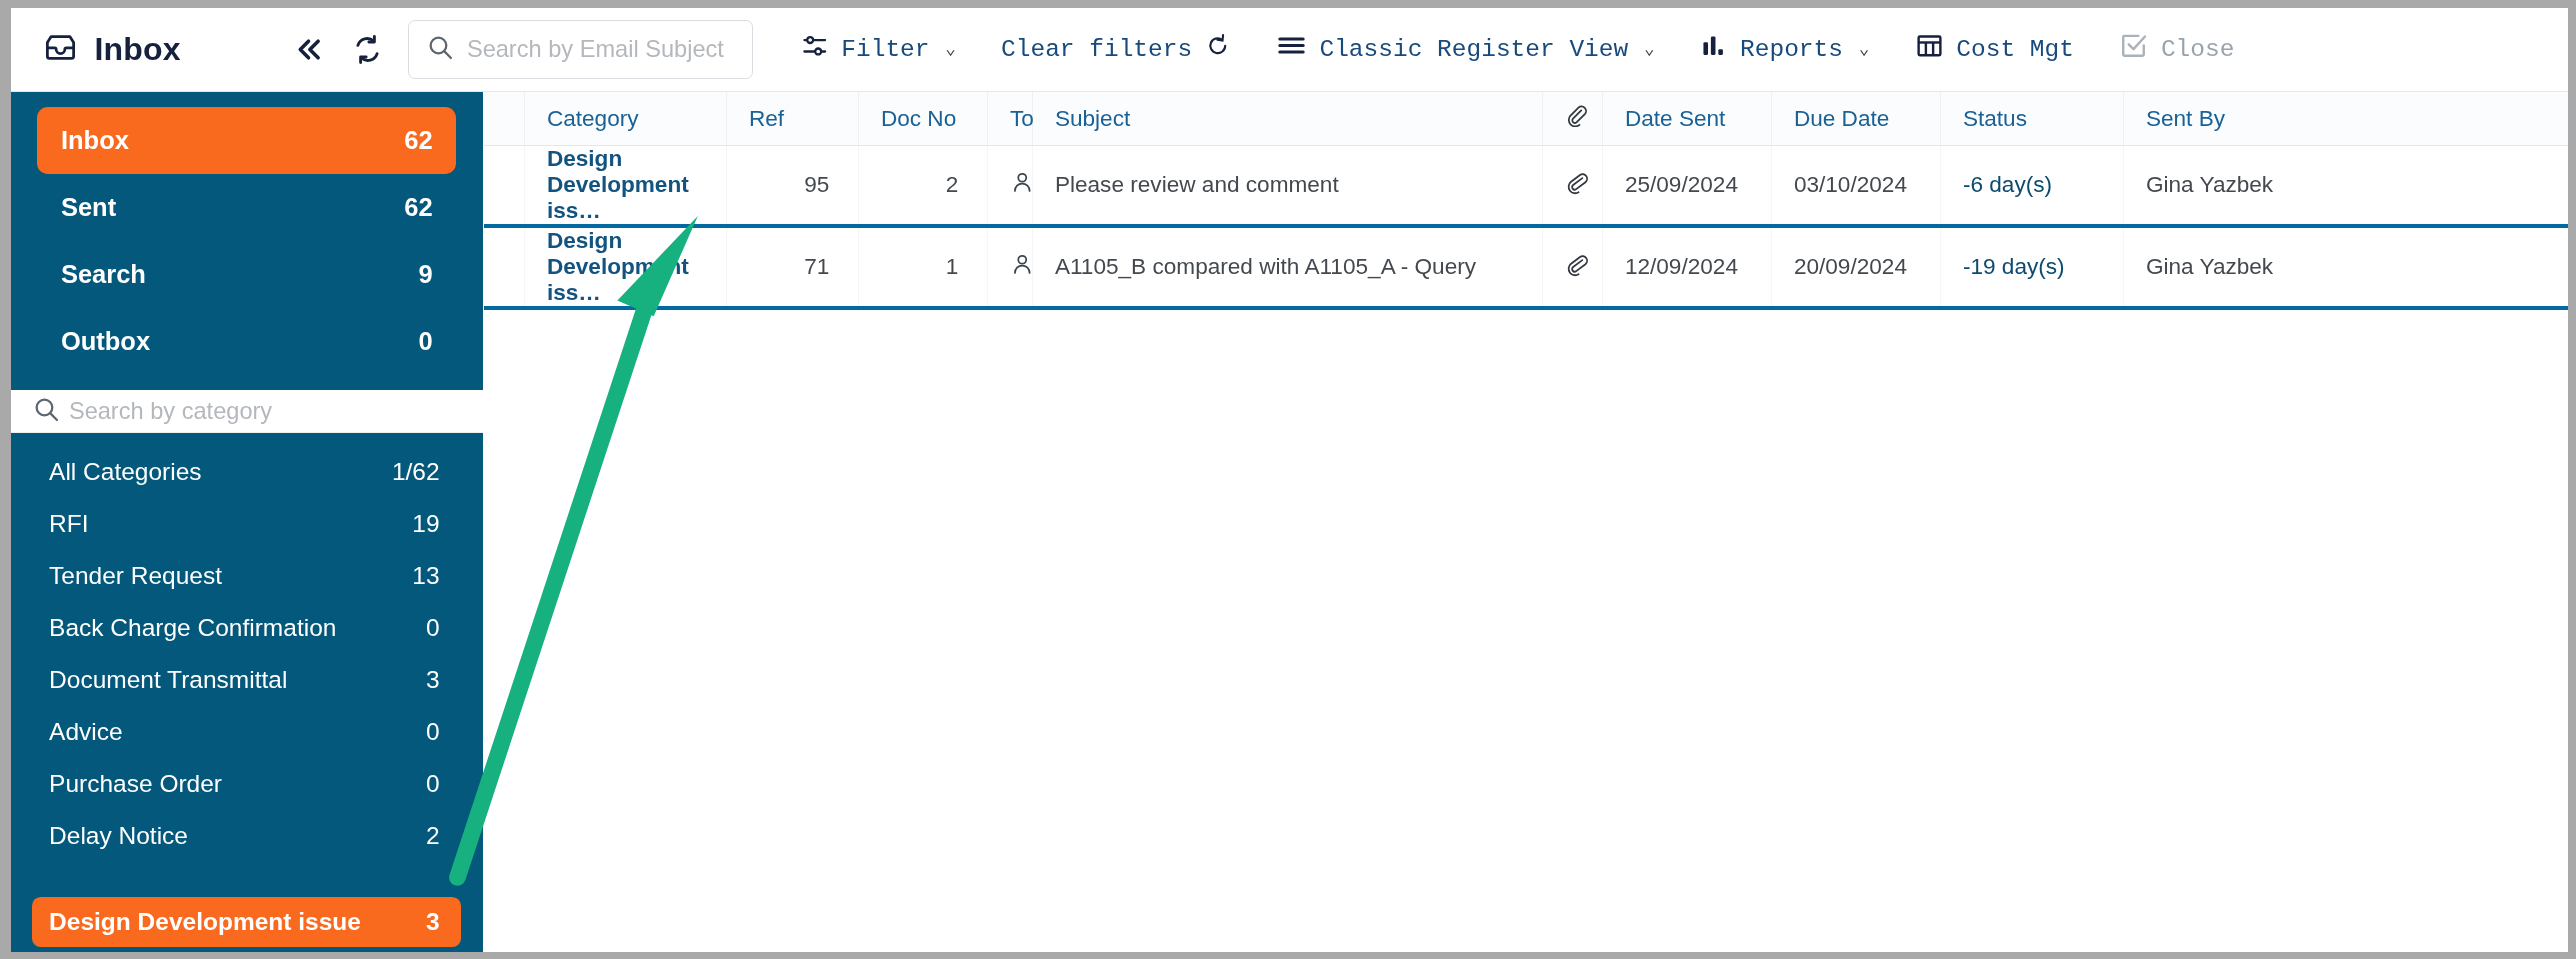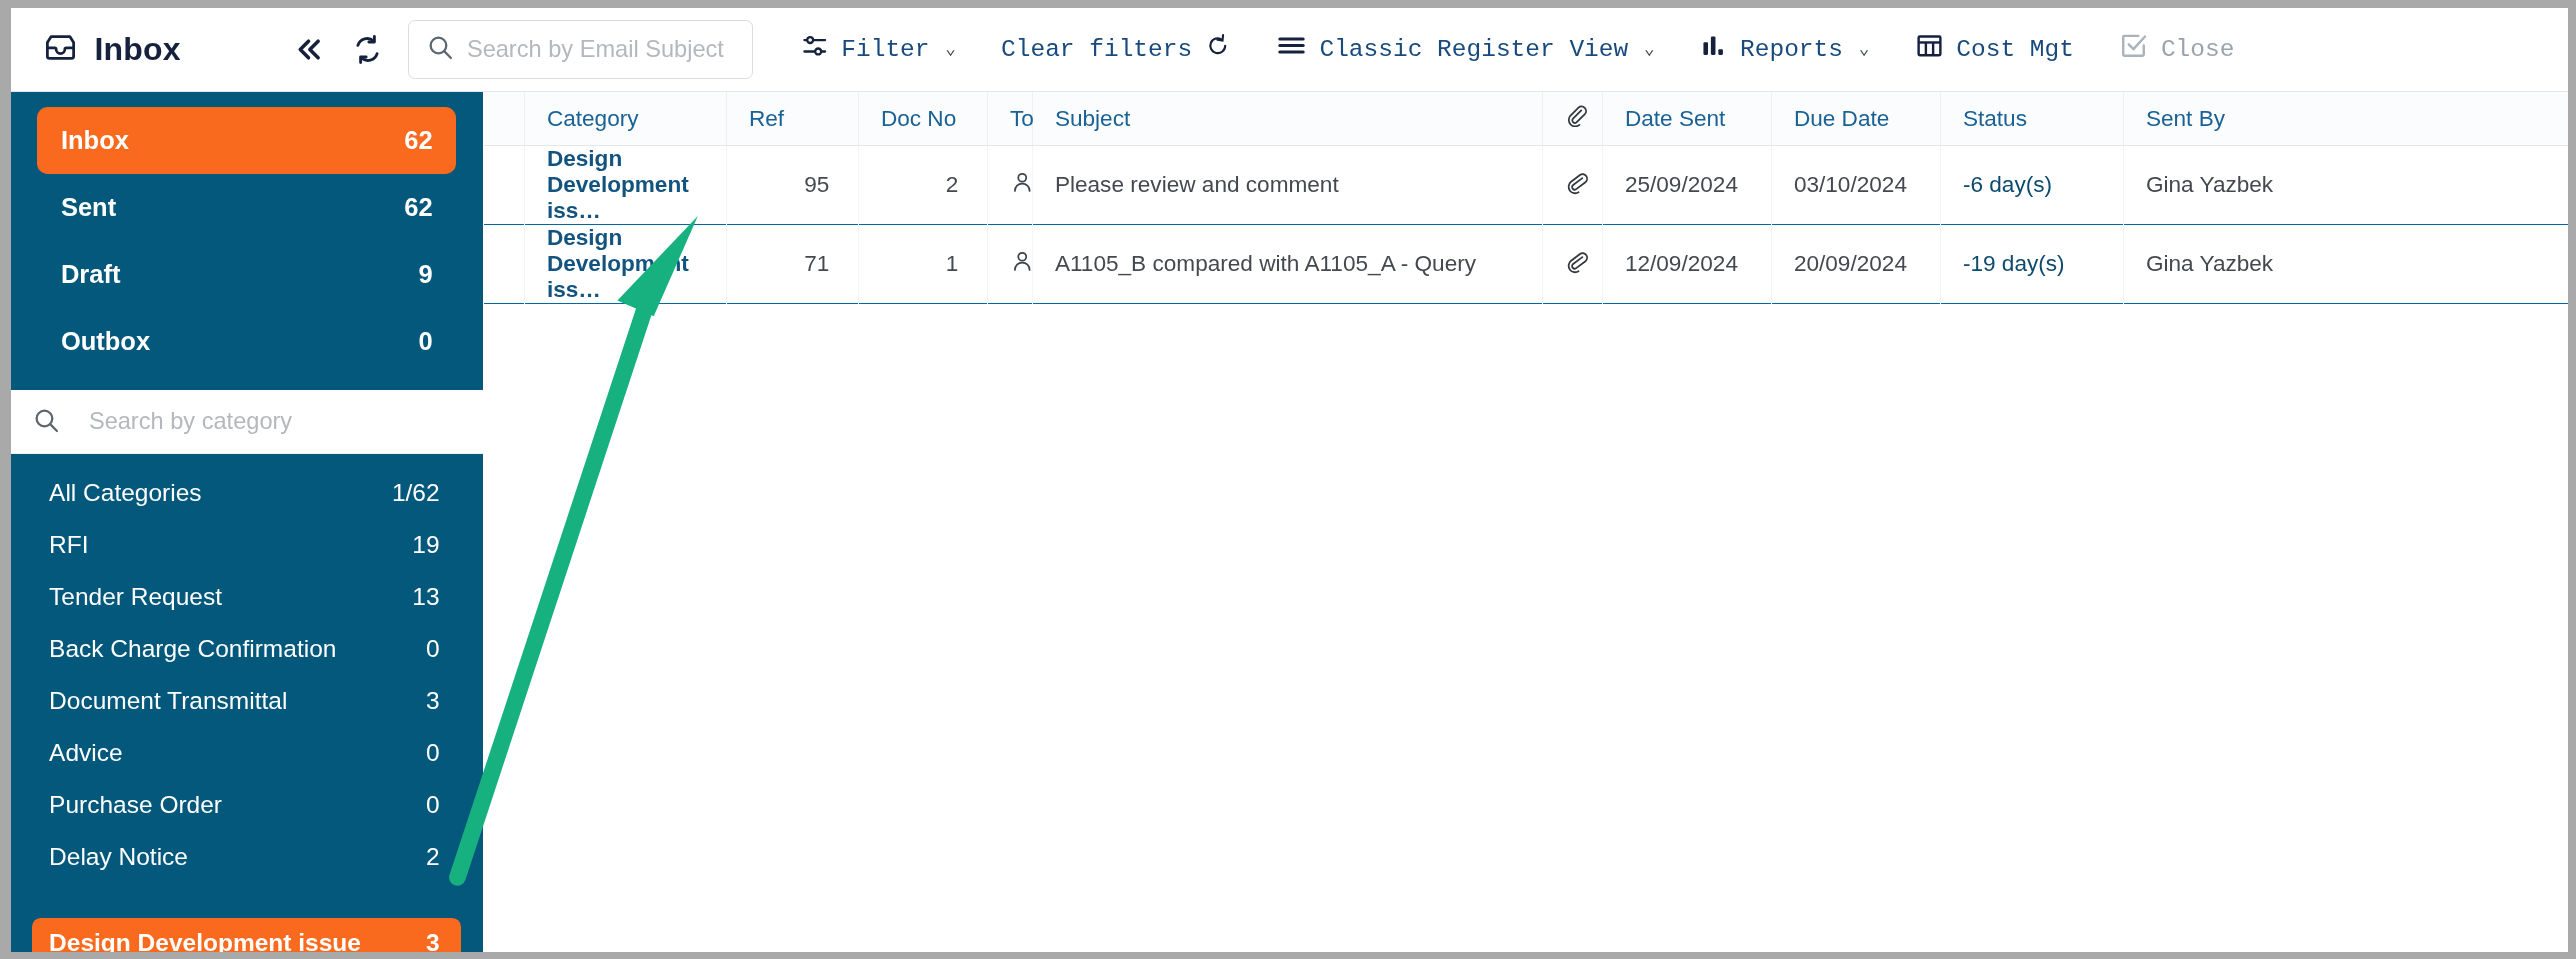--- a/index.html
+++ b/index.html
@@ -73,22 +73,22 @@
     height: 67px; margin: 0 26.5px;
     display: flex; align-items: center; justify-content: space-between;
     padding: 0 23.6px;
     color: #ffffff; font-size: 25.5px; font-weight: bold;
     border-radius: 10.8px; cursor: pointer;
   }
   .folder.active { background: #fa6a1e; }
   .folder .cnt { font-size: 25.5px; font-weight: bold; }
 
   .cat-search {
-    height: 64px; background: #ffffff;
-    display: flex; align-items: center; gap: 28px;
+    height: 43px; background: #ffffff;
+    display: flex; align-items: center; gap: 8px;
     padding-left: 21.6px;
     border-bottom: 1px solid #eceef0;
   }
   .cat-search input {
     border: none; outline: none; background: transparent;
     font-size: 23.6px; color: #555; width: 324px;
     font-family: "Liberation Sans", sans-serif;
   }
   .cat-search input::placeholder { color: #b4b8bd; }
 
@@ -111,21 +111,21 @@
   }
   table { border-collapse: collapse; width: 2084px; table-layout: fixed; }
   thead tr { height: 54px; background: #fbfcfd; }
   th {
     font-size: 22.6px; font-weight: normal; color: #1a6196;
     text-align: left; padding-left: 21.6px;
     border-right: 1px solid #eef0f2;
     border-bottom: 1px solid #e4e7ea;
   }
   th.first { border-left: none; }
-  tbody tr { height: 53px; border-bottom: 1px solid #0369a1; }
+  tbody tr { height: 53px; border-bottom: 4px solid #0369a1; }
   td {
     font-size: 22.6px; color: #44494f; padding-left: 21.6px;
     border-right: 1px solid #f4f5f7;
     vertical-align: middle;
   }
   td.cat-cell { color: #12537f; font-weight: bold; }
   td.num { text-align: right; padding-right: 29px; padding-left: 0; }
   td.status { color: #0c4a6e; }
   .clip { display: inline-block; transform: rotate(8deg); }
 
@@ -257,21 +257,21 @@
     <div class="folders">
       <div class="folder active">
         <span>Inbox</span>
         <span class="cnt">62</span>
       </div>
       <div class="folder">
         <span>Sent</span>
         <span class="cnt">62</span>
       </div>
       <div class="folder">
-        <span>Draft</span>
+        <span>Search</span>
         <span class="cnt">9</span>
       </div>
       <div class="folder">
         <span>Outbox</span>
         <span class="cnt">0</span>
       </div>
     </div>
 
     <div class="cat-search">
       <span>

